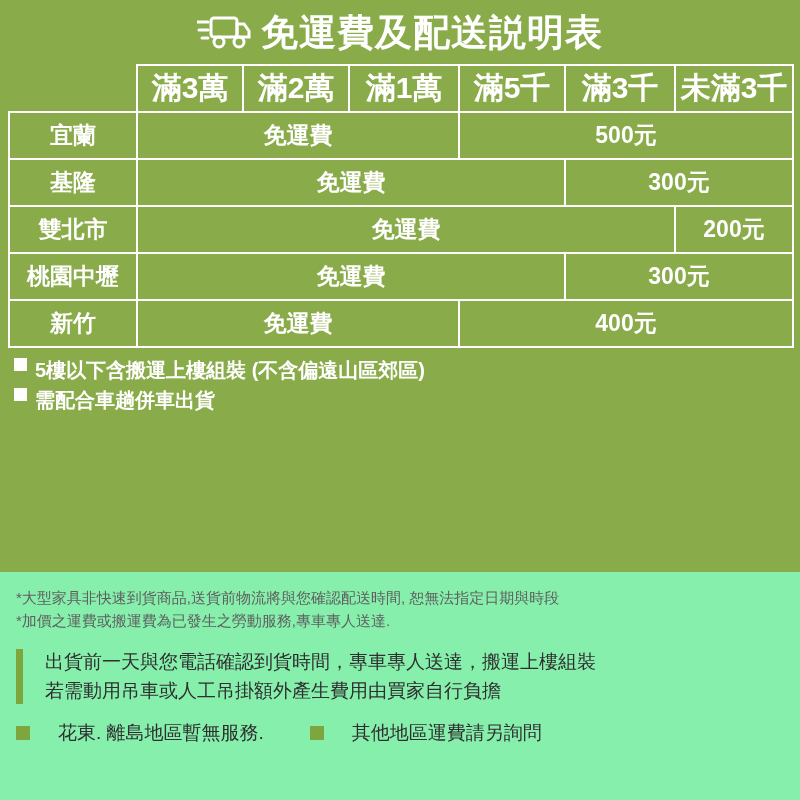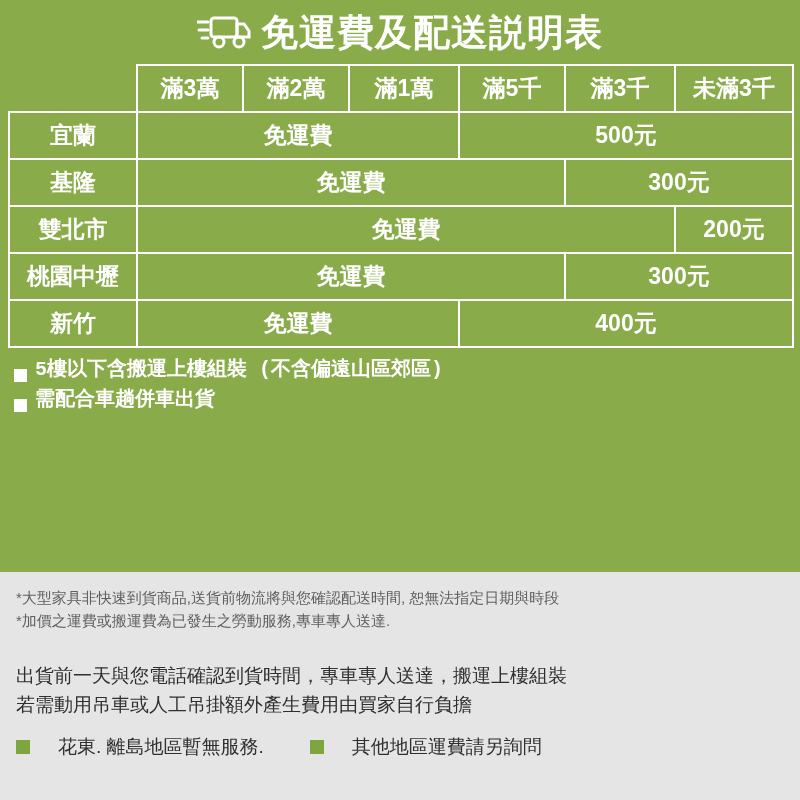--- a/index.html
+++ b/index.html
@@ -65,41 +65,40 @@
     padding: 0 2px;
     box-sizing: border-box;
     white-space: nowrap;
   }
   table.fee th.corner {
     border-left: none;
     border-top: none;
     background: #8aab4a;
   }
   table.fee thead th {
-    font-size: 23px;
+    font-size: 30px;
     margin-top: 16px;
   }
   .col-region { width: 128px; }
   .col-c1 { width: 106px; }
   .col-c2 { width: 106px; }
   .col-c3 { width: 110px; }
   .col-c4 { width: 106px; }
   .col-c5 { width: 110px; }
   .col-c6 { width: 118px; }
 
   
   .notes {
     padding: 10px 14px 0 14px;
   }
   .note-line {
     display: flex;
-    align-items: flex-end;
+    align-items: flex-start;
     gap: 8px;
     margin-bottom: 6px;
-    font-family: Liberation Mono, monospace;
   }
   .sq {
     display: inline-block;
     width: 13px;
     height: 13px;
     background: #ffffff;
     flex: none;
   }
   .note-text {
     font-size: 20px;
@@ -108,35 +107,34 @@
     line-height: 1.2;
   }
 
   
   .lower {
     position: absolute;
     left: 0;
     right: 0;
     bottom: 0;
     height: 228px;
-    background: #e5e5e5;
+    background: #86efac;
     box-sizing: border-box;
     padding: 14px 16px 10px 16px;
   }
   .small-note {
     color: #5f5f5f;
     font-size: 15px;
     line-height: 1.55;
     font-family: "Liberation Sans", sans-serif;
   }
   .bar-block {
     display: flex;
-    gap: 14px;
+    gap: 22px;
     margin-top: 16px;
-    flex-direction: column;
   }
   .vbar {
     width: 7px;
     background: #7da63f;
     flex: none;
   }
   .bar-lines {
     display: flex;
     flex-direction: column;
     justify-content: center;

